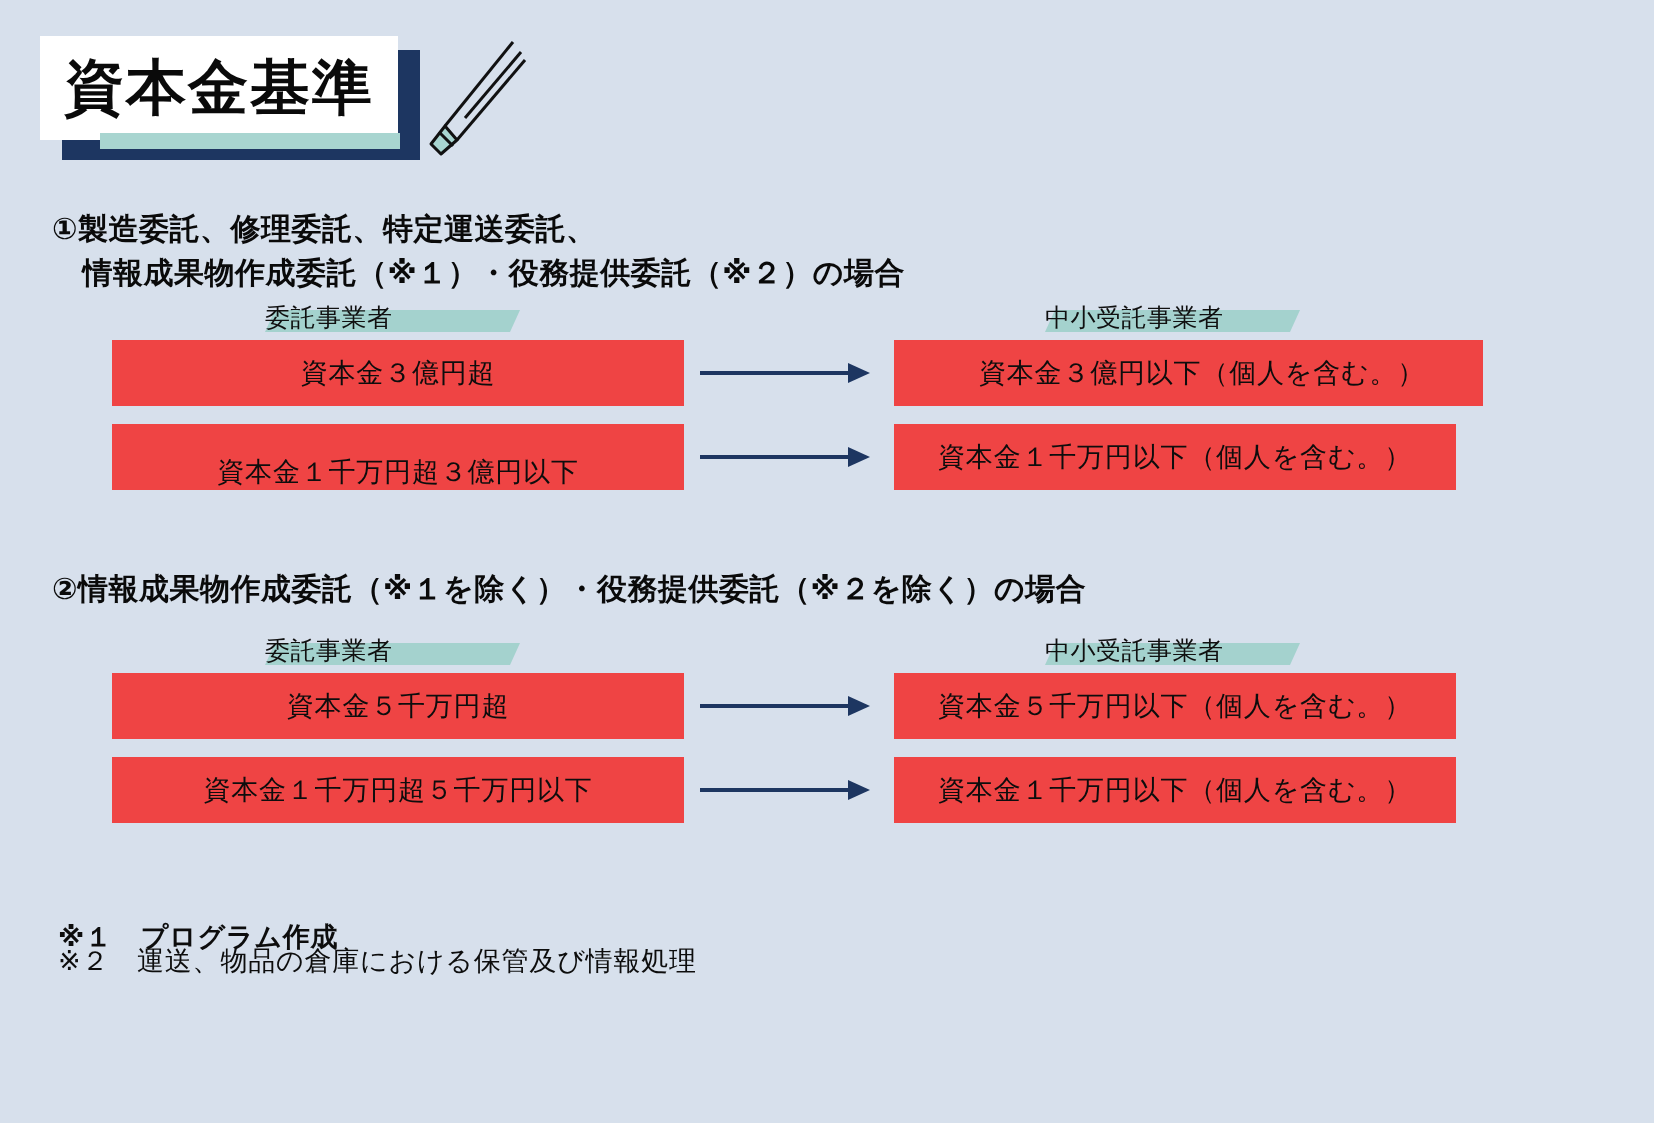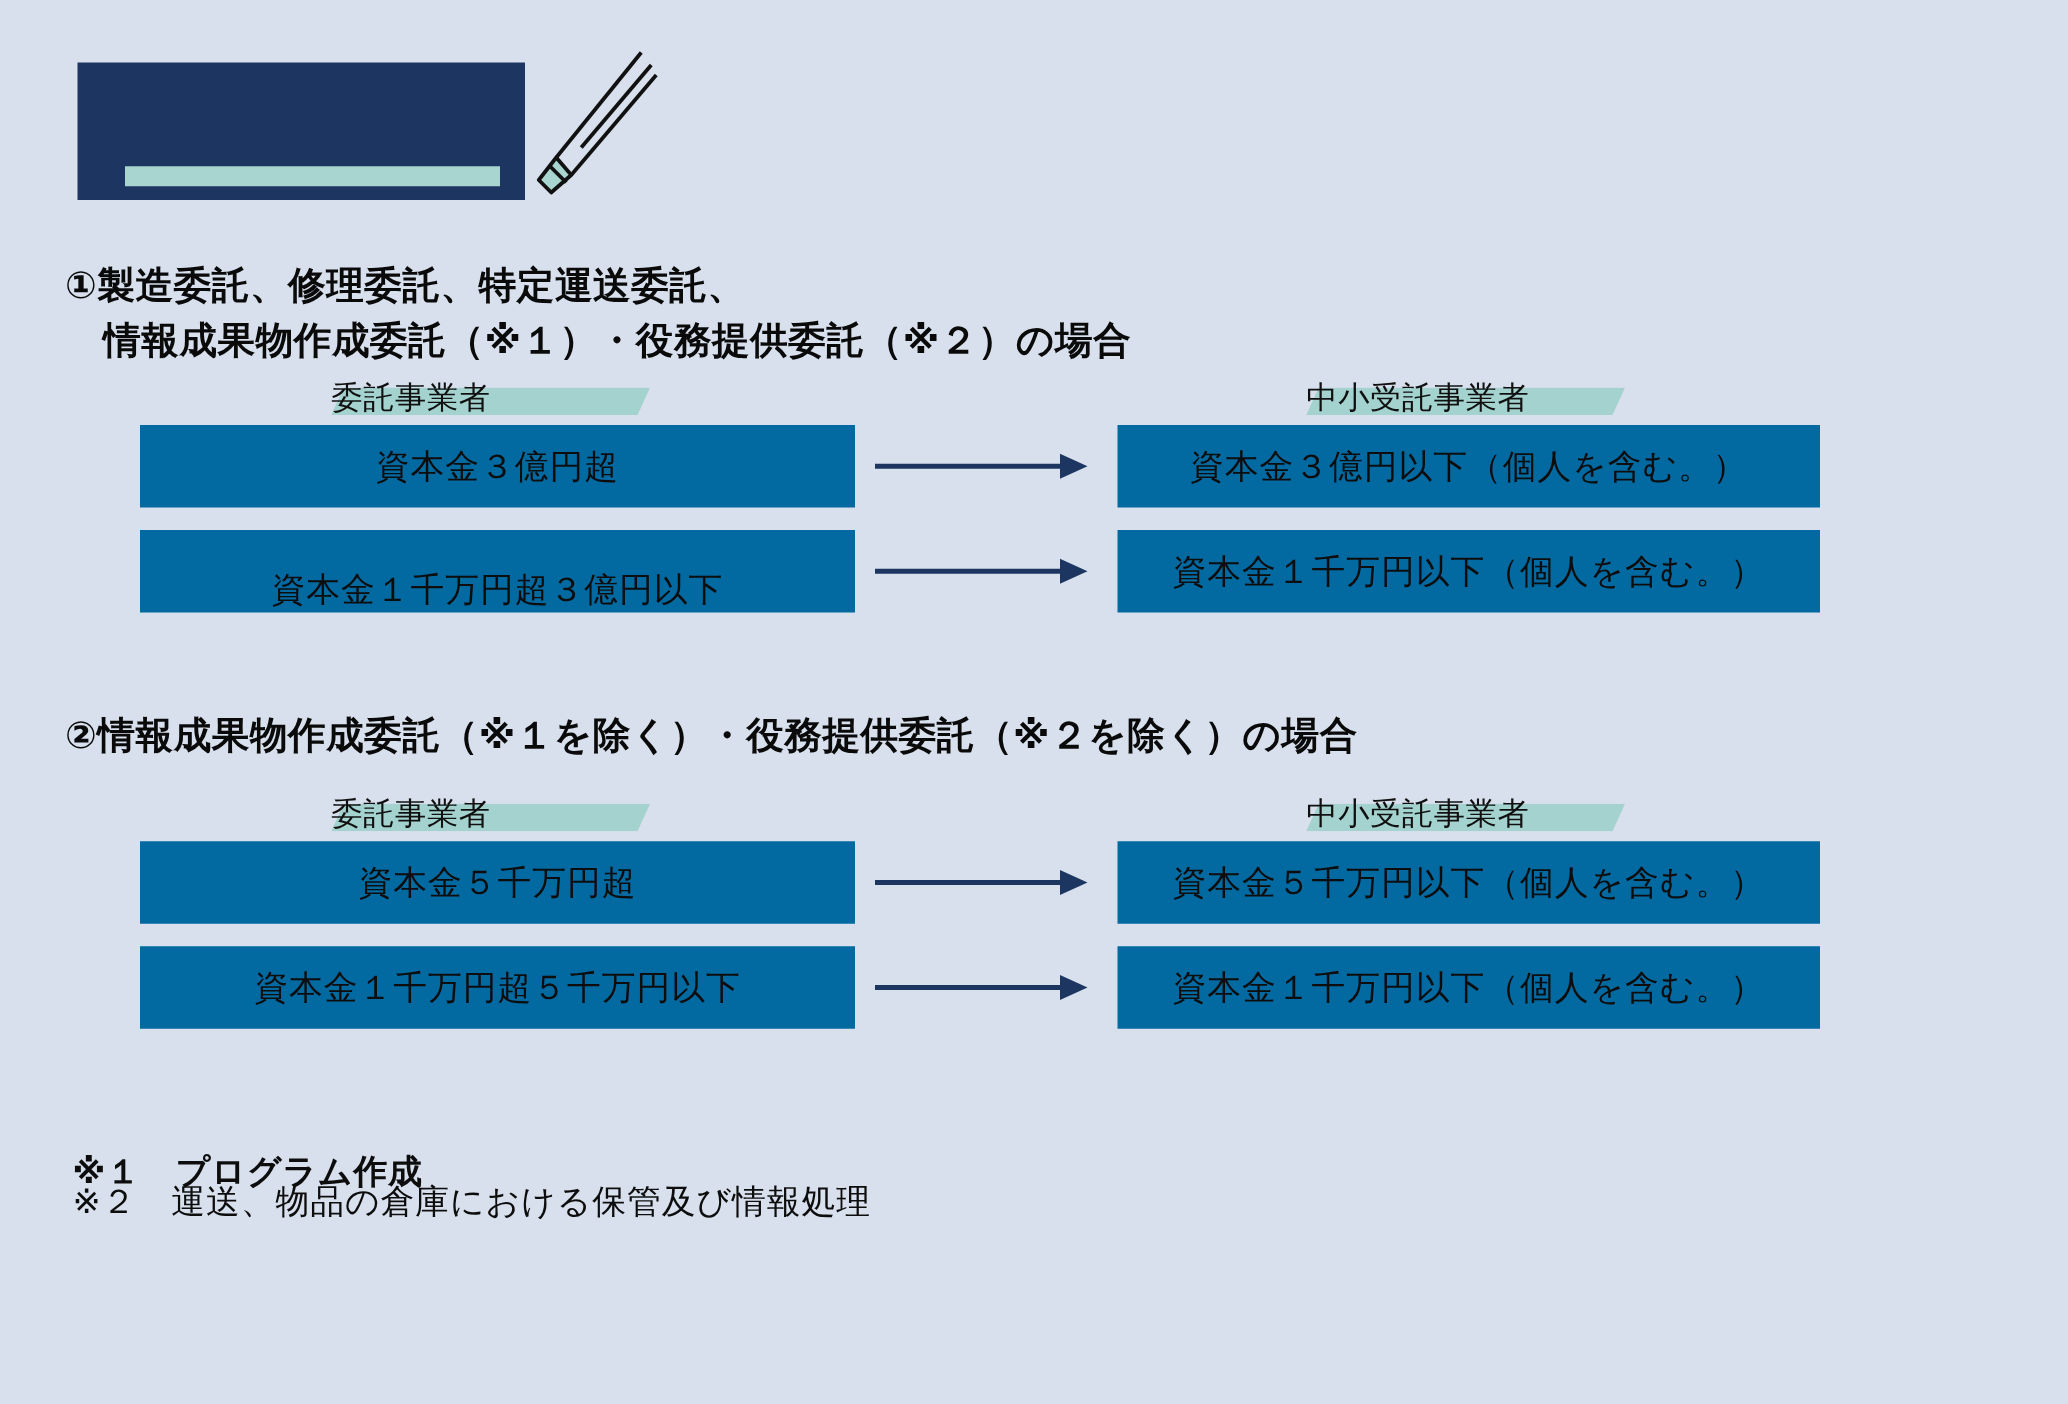--- a/index.html
+++ b/index.html
@@ -104,21 +104,21 @@
     font-size: 25px;
     font-weight: normal;
     color: #101010;
     white-space: nowrap;
     letter-spacing: 0.5px;
   }
 
   
   .value-box {
     position: absolute;
-    background: #0369a1;
+    background: #ef4444;
     display: flex;
     align-items: center;
     justify-content: center;
   }
   .value-box span {
     font-size: 27px;
     letter-spacing: 0.8px;
     color: #0d0d0d;
     white-space: nowrap;
   }
@@ -154,20 +154,23 @@
     white-space: pre;
   }
   #footnote-1 { left: 58px; top: 919px; font-weight: bold; }
   #footnote-2 { left: 58px; top: 943px; }
 </style>
 </head>
 <body>
 
 <div class="title-block">
   <div class="title-shadow"></div>
+  <div class="title-card">
+    <div class="title-text">資本金基準</div>
+  </div>
 </div>
 <div class="title-highlight"></div>
 
 <div class="pen-icon">
   <svg width="130" height="130" viewBox="0 0 130 130" fill="none">
 
     <path d="M108 12 L40 96" stroke="#111111" stroke-width="3"></path>
     <path d="M120 30 L52 110" stroke="#111111" stroke-width="3"></path>
     <path d="M116 22 L60 88" stroke="#111111" stroke-width="3"></path>
 
@@ -189,21 +192,21 @@
   <div class="hl-label">中小受託事業者</div>
 </div>
 
 <div class="value-box" style="left:112px; top:340px; width:572px; height:66px;">
   <span>資本金３億円超</span>
 </div>
 <div class="arrow" style="left:700px; top:363px; width:170px;">
   <div class="shaft" style="width:148px;"></div>
   <div class="head" style="left:148px;"></div>
 </div>
-<div class="value-box" style="left:894px; top:340px; width:562px; height:66px;">
+<div class="value-box" style="left:894px; top:340px; width:562px; height:66px;padding-left:27px;">
   <span>資本金３億円以下（個人を含む。）</span>
 </div>
 
 <div class="value-box" style="left:112px; top:424px; width:572px; height:66px;align-items:flex-end;">
   <span>資本金１千万円超３億円以下</span>
 </div>
 <div class="arrow" style="left:700px; top:447px; width:170px;">
   <div class="shaft" style="width:148px;"></div>
   <div class="head" style="left:148px;"></div>
 </div>

